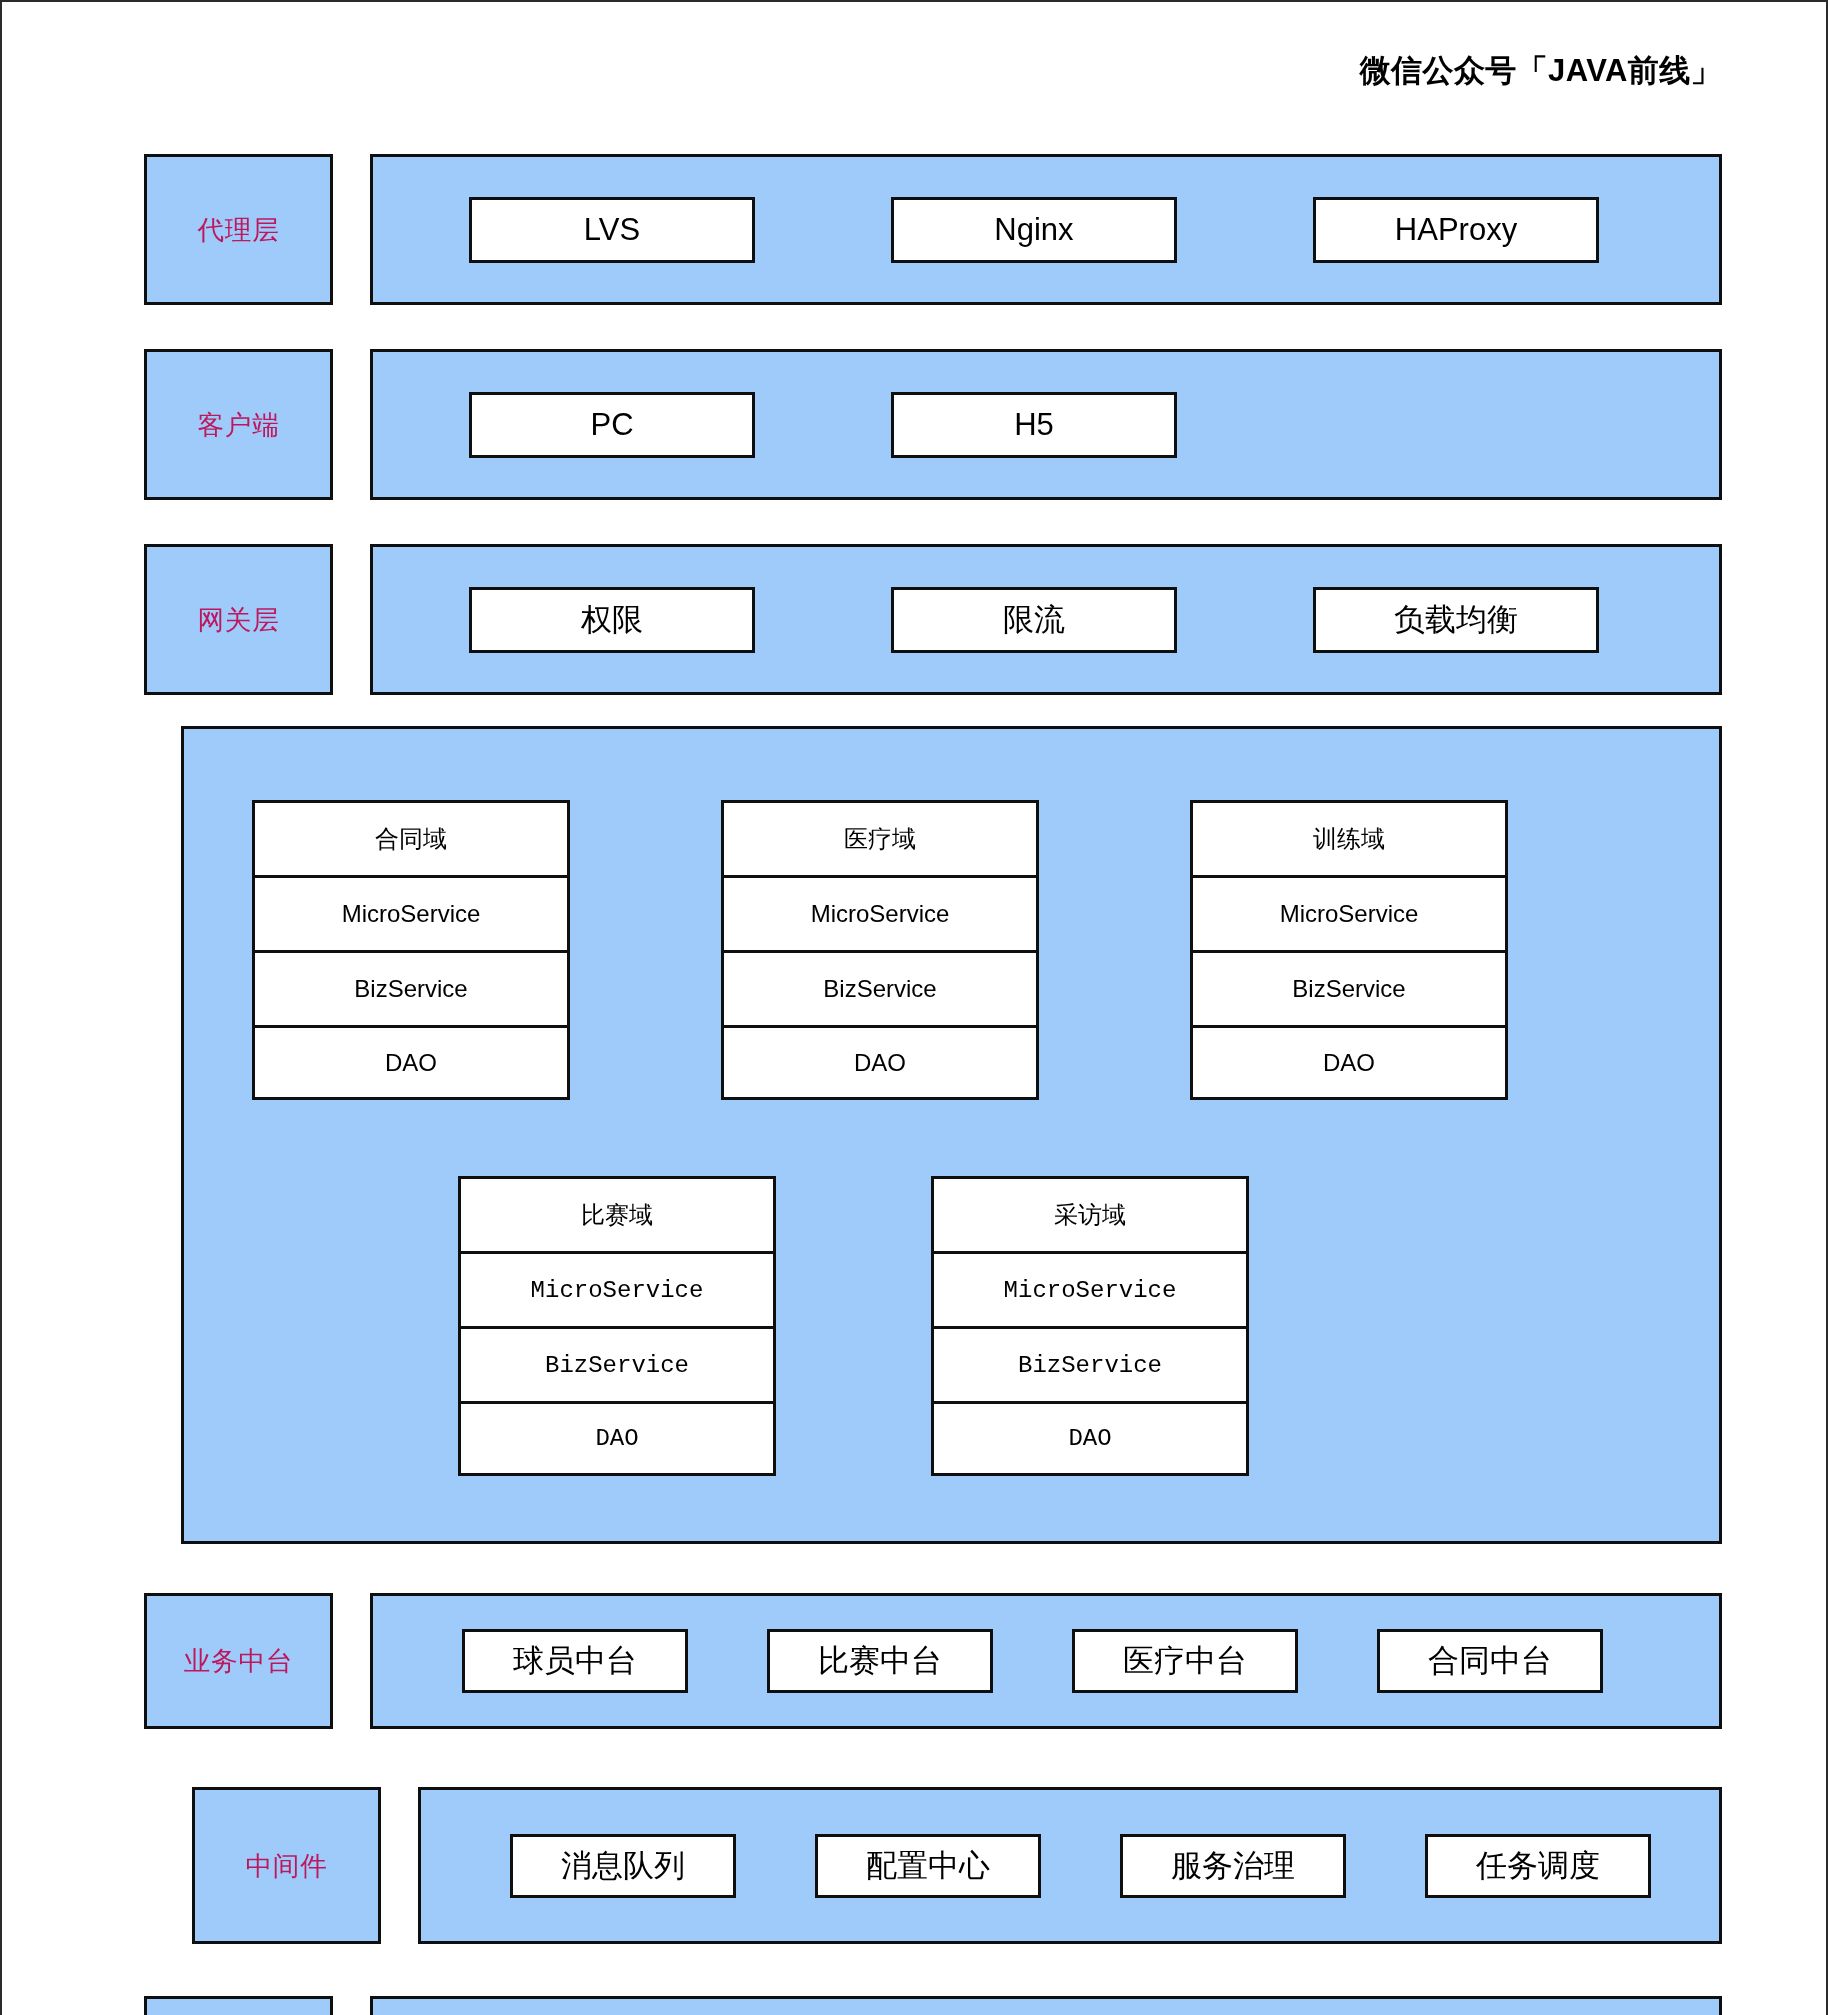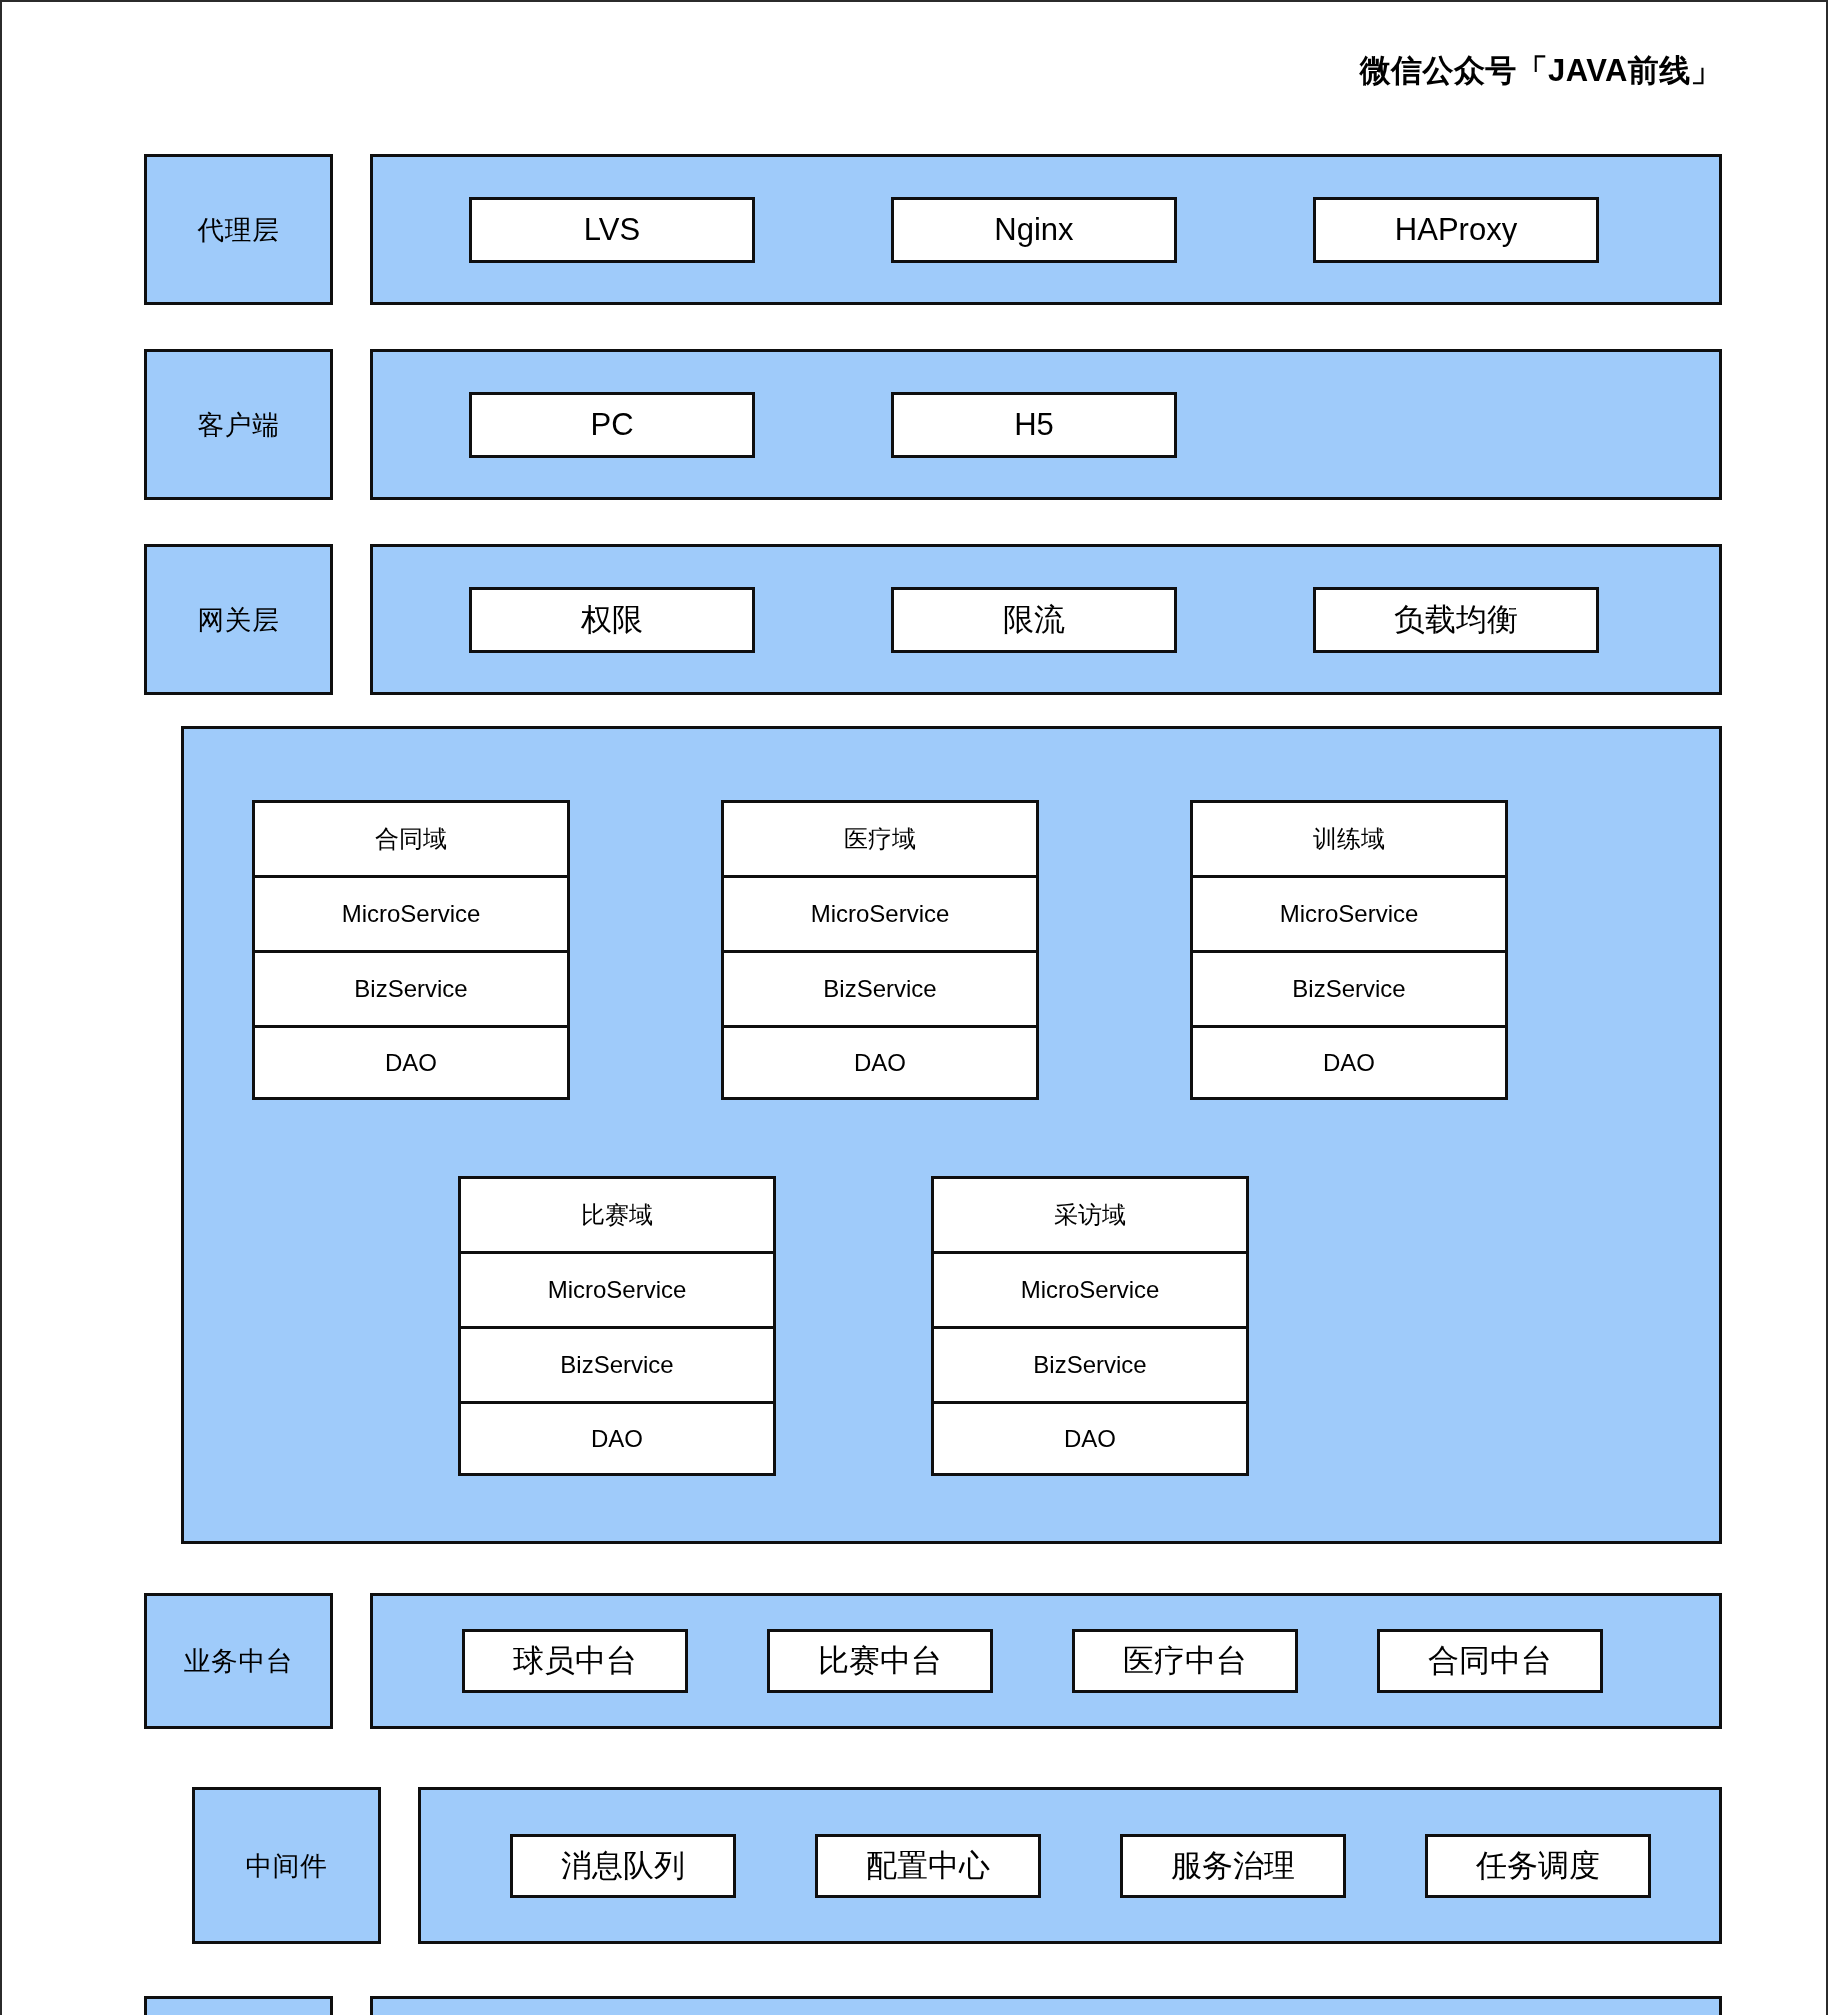--- a/index.html
+++ b/index.html
@@ -43,21 +43,21 @@
   .layer-label {
     width: 189px;
     flex: 0 0 189px;
     background: #9fcbfa;
     border: 3.6px solid #0f0f0f;
     display: flex;
     align-items: center;
     justify-content: center;
     font-size: 26.6px;
     font-weight: 500;
-    color: #000000;
+    color: #be185d;
     letter-spacing: 0.8px;
   }
 
   .layer-body {
     margin-left: 37px;
     flex: 1 1 auto;
     background: #9fcbfa;
     border: 3.6px solid #0f0f0f;
     position: relative;
     display: flex;
@@ -114,21 +114,21 @@
     position: relative;
     padding: 71px 0 40px 0;
   }
 
   .domain-row {
     display: flex;
     width: 100%;
   }
 
   .domain-row.row-top { padding-left: 68px; gap: 32px; }
-  .domain-row.row-bottom { padding-left: 274px; margin-top: 76px; }
+  .domain-row.row-bottom { padding-left: 274px; margin-top: 76px; font-family: Liberation Mono, monospace; }
 
   .domain-stack {
     width: 318px;
     display: flex;
     flex-direction: column;
   }
   .domain-row.row-top .domain-stack:nth-child(1),
   .domain-row.row-top .domain-stack:nth-child(2) { margin-right: 119px; }
   .domain-row.row-bottom .domain-stack:nth-child(1) { margin-right: 155px; }
 

